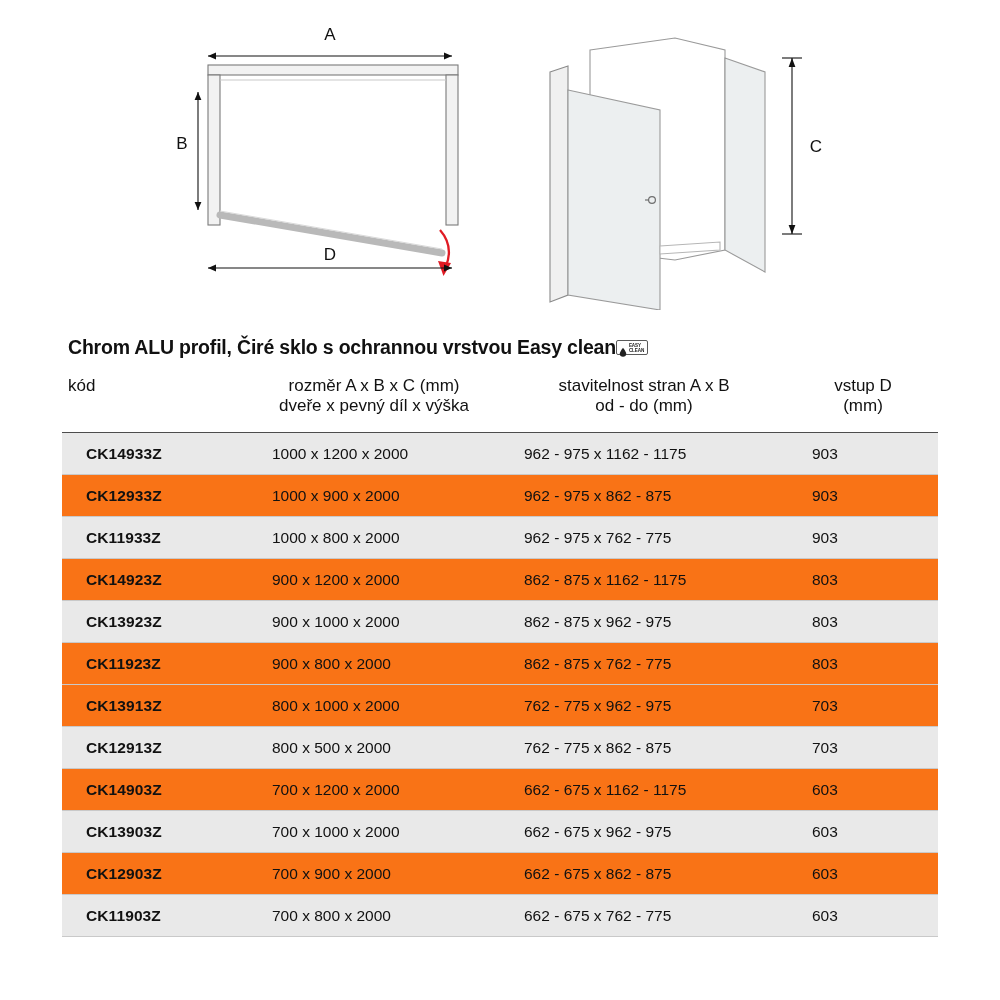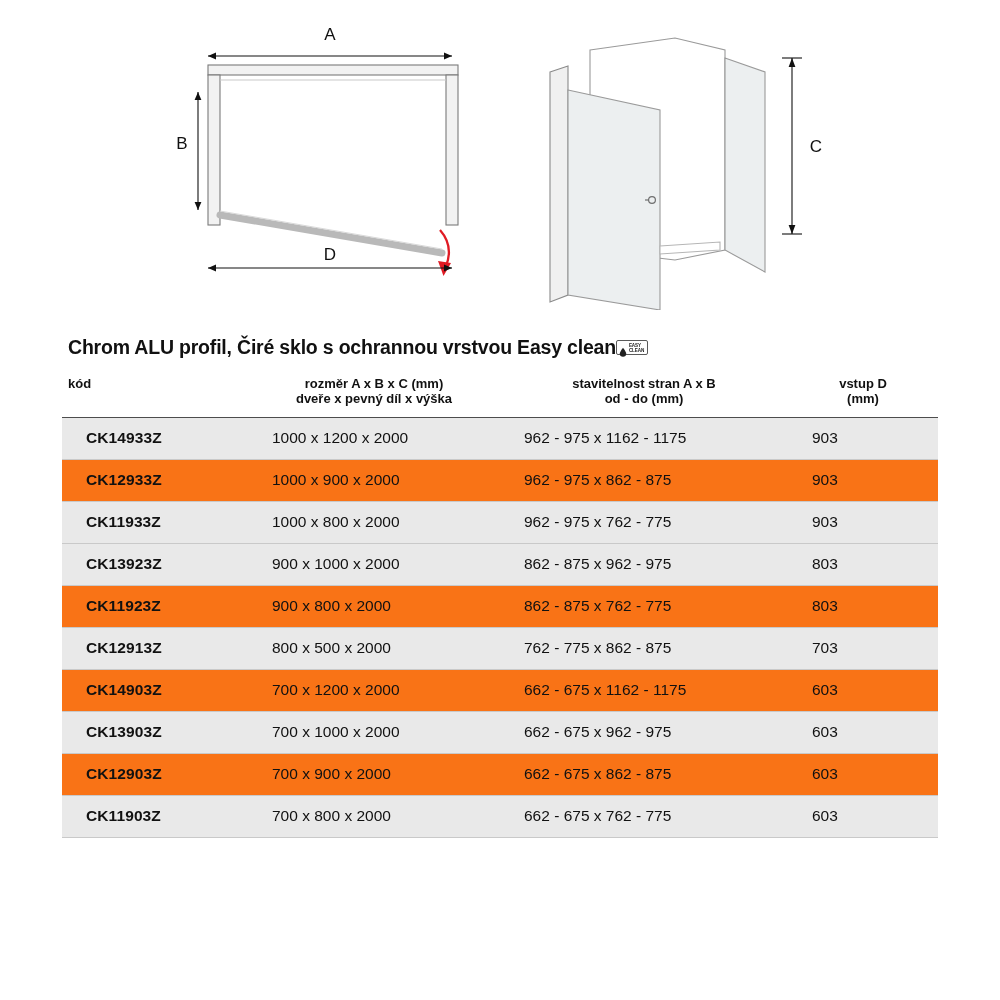--- a/index.html
+++ b/index.html
@@ -96,24 +96,24 @@
     border-collapse: collapse;
     width: 876px;
     table-layout: fixed;
   }
   table.spec col.c-code { width: 186px; }
   table.spec col.c-size { width: 252px; }
   table.spec col.c-adj  { width: 288px; }
   table.spec col.c-entry{ width: 150px; }
 
   table.spec thead th {
-    font-weight: bold;
-    font-size: 13px;
+    font-weight: normal;
+    font-size: 17px;
     color: #111111;
-    padding: 4px 6px 10px 6px;
+    padding: 4px 6px 16px 6px;
     vertical-align: top;
     border-bottom: 1.6px solid #4d4d4d;
     line-height: 1.18;
   }
   th.h-code {
     text-align: left;
     padding-left: 10px;
     vertical-align: bottom;
     padding-bottom: 10px;
   }
@@ -267,32 +267,44 @@
           <td class="center">1000 x 900 x 2000</td>
           <td class="center">962 - 975 x 862 - 875</td>
           <td class="center">903</td>
         </tr>
         <tr class="alt">
           <td class="code">CK11933Z</td>
           <td class="center">1000 x 800 x 2000</td>
           <td class="center">962 - 975 x 762 - 775</td>
           <td class="center">903</td>
         </tr>
+        <tr class="plain">
+          <td class="code">CK14923Z</td>
+          <td class="center">900 x 1200 x 2000</td>
+          <td class="center">862 - 875 x 1162 - 1175</td>
+          <td class="center">803</td>
+        </tr>
         <tr class="alt">
           <td class="code">CK13923Z</td>
           <td class="center">900 x 1000 x 2000</td>
           <td class="center">862 - 875 x 962 - 975</td>
           <td class="center">803</td>
         </tr>
         <tr class="plain">
           <td class="code">CK11923Z</td>
           <td class="center">900 x 800 x 2000</td>
           <td class="center">862 - 875 x 762 - 775</td>
           <td class="center">803</td>
         </tr>
+        <tr class="plain">
+          <td class="code">CK13913Z</td>
+          <td class="center">800 x 1000 x 2000</td>
+          <td class="center">762 - 775 x 962 - 975</td>
+          <td class="center">703</td>
+        </tr>
         <tr class="alt">
           <td class="code">CK12913Z</td>
           <td class="center">800 x 500 x 2000</td>
           <td class="center">762 - 775 x 862 - 875</td>
           <td class="center">703</td>
         </tr>
         <tr class="plain">
           <td class="code">CK14903Z</td>
           <td class="center">700 x 1200 x 2000</td>
           <td class="center">662 - 675 x 1162 - 1175</td>

